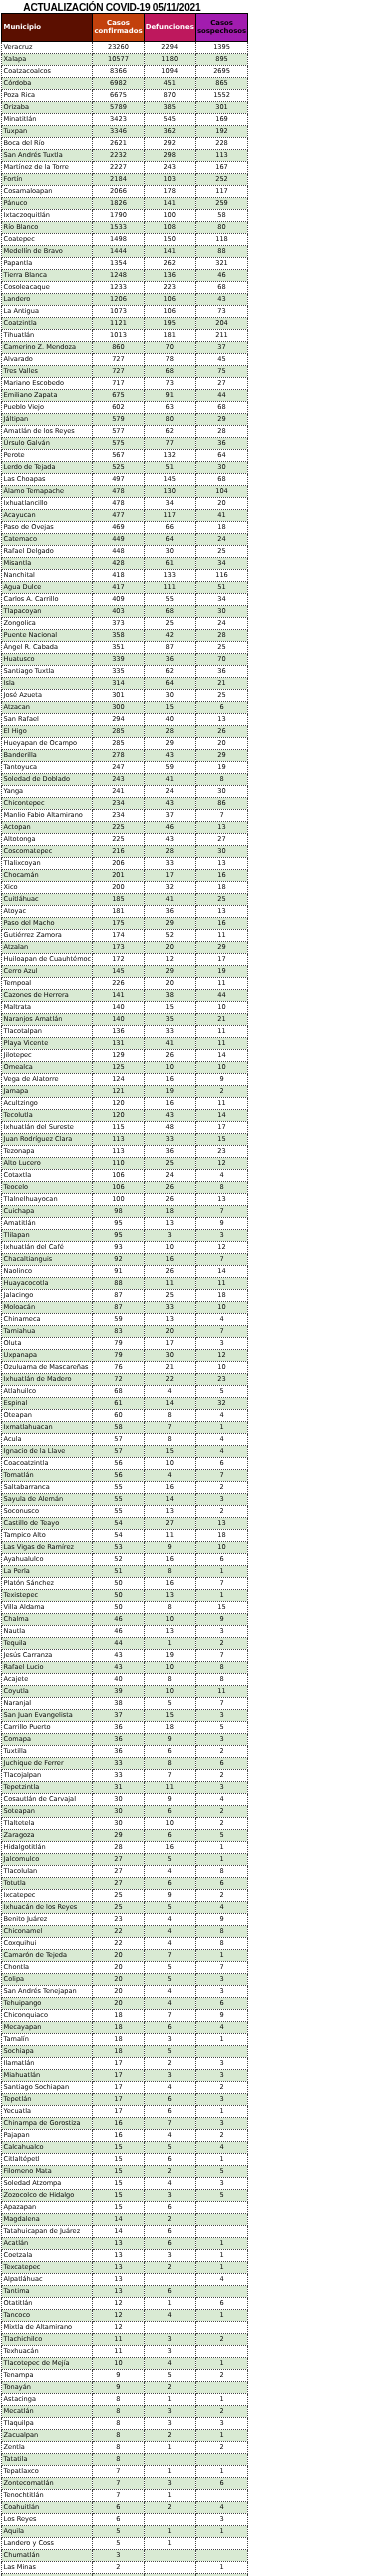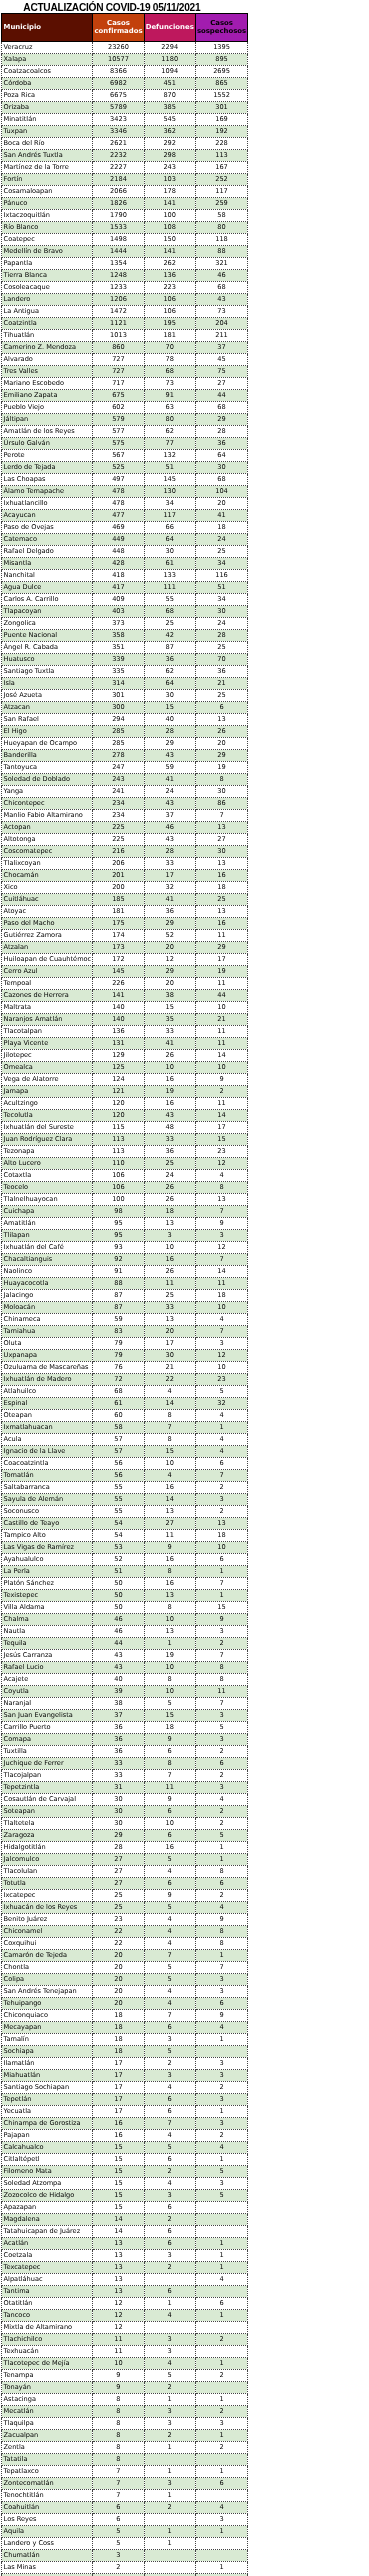--- a/index.html
+++ b/index.html
@@ -213,21 +213,21 @@
   </tr>
         <tr class="alt">
     <td class="mun">Landero</td>
     <td class="num">1206</td>
     <td class="num">106</td>
     <td class="num">43</td>
     <td class="ghost"></td>
   </tr>
         <tr>
     <td class="mun">La Antigua</td>
-    <td class="num">1472</td>
+    <td class="num">1073</td>
     <td class="num">106</td>
     <td class="num">73</td>
     <td class="ghost"></td>
   </tr>
         <tr class="alt">
     <td class="mun">Coatzintla</td>
     <td class="num">1121</td>
     <td class="num">195</td>
     <td class="num">204</td>
     <td class="ghost"></td>

